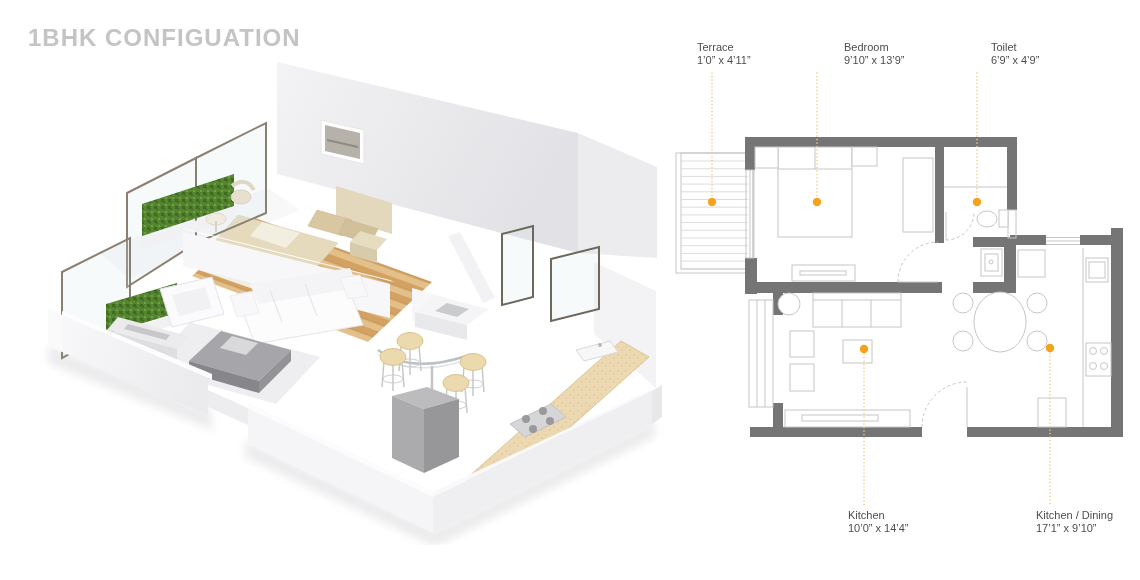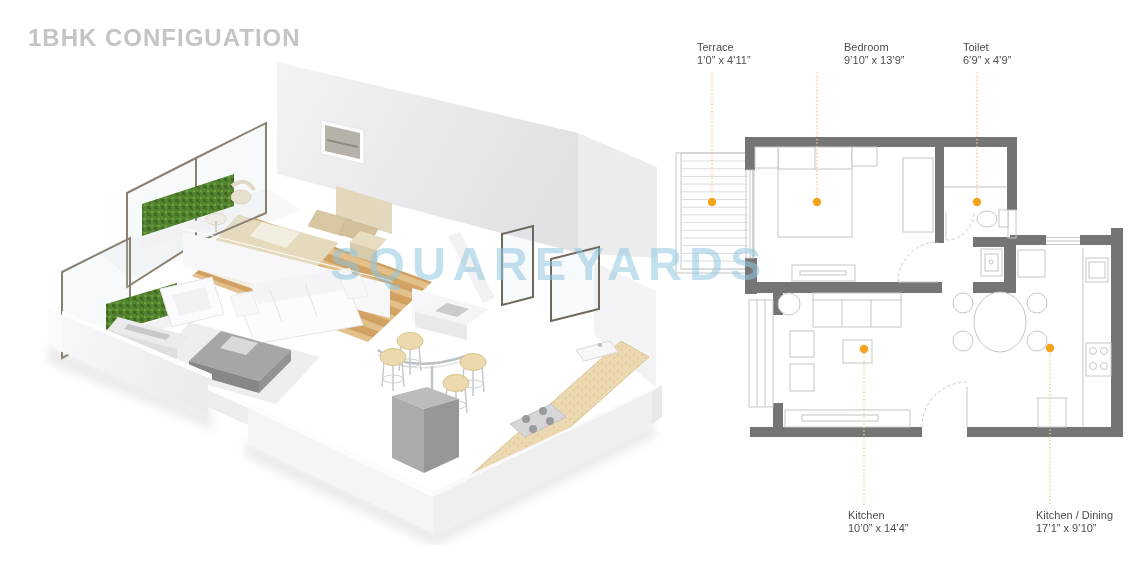--- a/index.html
+++ b/index.html
@@ -217,21 +217,20 @@
       <polygon points="62,311 212,374 212,380 62,317" fill="#fdfdfe"></polygon>
       <polygon points="62,315 208,378 208,415 62,352" fill="url(#wallGrad2)"></polygon>
       <polygon points="248,403 437,493 433,497 248,408" fill="#fcfcfd"></polygon>
       <polygon points="248,408 433,497 433,533 248,444" fill="#f5f5f7"></polygon>
       <polygon points="433,492 656,387 652,391 433,497" fill="#f9f9fb"></polygon>
       <polygon points="433,497 652,391 652,424 433,533" fill="#efeff1"></polygon>
       <polygon points="652,391 662,385 662,417 652,424" fill="#e8e8ea"></polygon>
     </g>
   </svg>
 
-  <div id="watermark">SQUAREYARDS</div>
 
   <svg id="plan-svg" width="480" height="520" viewBox="660 30 480 520">
 
     <g>
       <rect x="676" y="153" width="77" height="120" class="fl"></rect>
       <rect x="681" y="153" width="72" height="116" class="fl"></rect>
       <path class="hatch" d="M681 161H748M681 168.7H748M681 176.4H748M681 184.1H748M681 191.8H748M681 199.5H748M681 207.2H748M681 214.9H748M681 222.6H748M681 230.3H748M681 238H748M681 245.7H748M681 253.4H748M681 261.1H748M681 268.8H748"></path>
     </g>
 
     <g>
@@ -347,21 +346,21 @@
   </svg>
 
   <div class="plan-label" style="left:697px;top:41px">
     <div>Terrace</div>
     <div>1’0” x 4’11”</div>
   </div>
   <div class="plan-label" style="left:844px;top:41px">
     <div>Bedroom</div>
     <div>9’10” x 13’9”</div>
   </div>
-  <div class="plan-label" style="left:963px;top:41px">
+  <div class="plan-label" style="left:991px;top:41px">
     <div>Toilet</div>
     <div>6’9” x 4’9”</div>
   </div>
   <div class="plan-label" style="left:848px;top:509px">
     <div>Kitchen</div>
     <div>10’0” x 14’4”</div>
   </div>
   <div class="plan-label" style="left:1036px;top:509px">
     <div>Kitchen / Dining</div>
     <div>17’1” x 9’10”</div>

